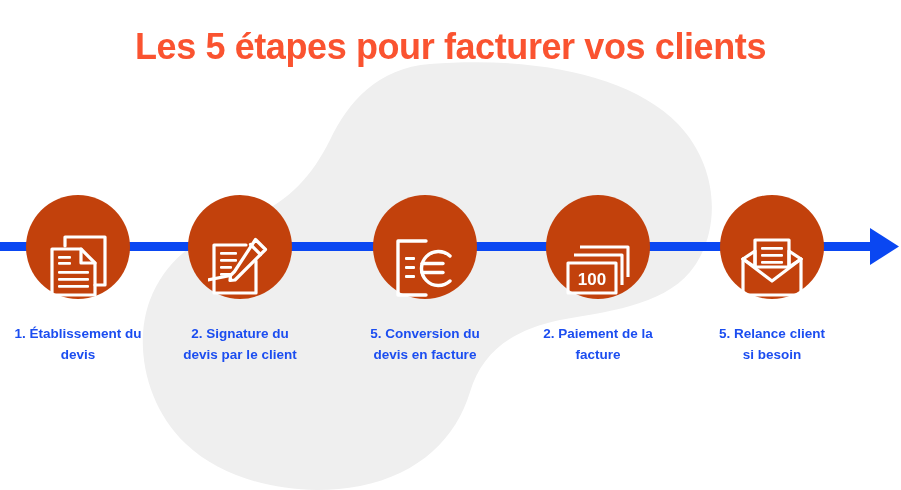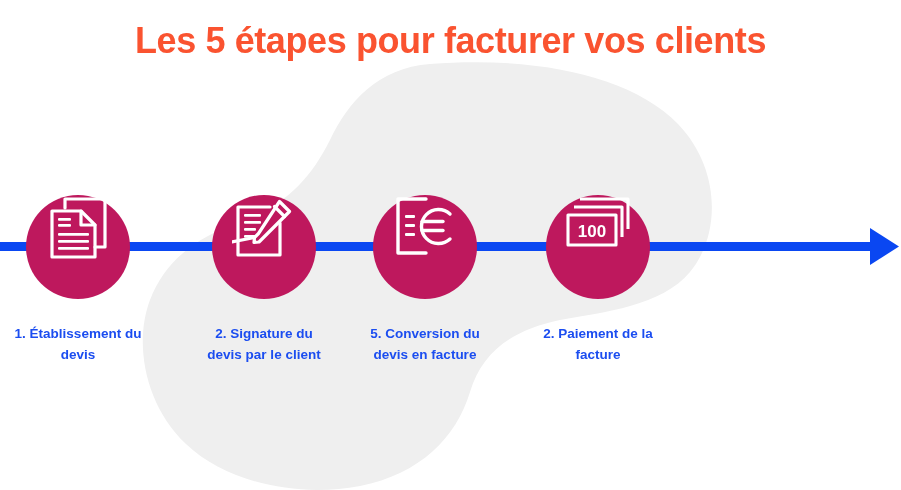--- a/index.html
+++ b/index.html
@@ -21,21 +21,21 @@
   .blob-layer {
     position: absolute;
     left: 0; top: 0;
     width: 901px; height: 490px;
     z-index: 0;
     pointer-events: none;
   }
   
   .title {
     position: absolute;
-    left: 0; top: 20px;
+    left: 0; top: 26px;
     width: 901px;
     text-align: center;
     z-index: 3;
     font-size: 36px;
     font-weight: bold;
     letter-spacing: -0.4px;
     color: #fa5330;
     white-space: nowrap;
   }
   
@@ -58,23 +58,23 @@
     top: 195px;
     width: 174px;
     margin-left: -87px;
     text-align: center;
   }
   .circle {
     width: 104px;
     height: 104px;
     margin: 0 auto;
     border-radius: 50%;
-    background: #be185d;
+    background: #c2410c;
     display: flex;
-    align-items: flex-start;
+    align-items: flex-end;
     justify-content: center;
   }
   .circle svg { display: block; }
   .step-label {
     margin-top: 25px;
     font-size: 13.5px;
     font-weight: bold;
     line-height: 1.55;
     color: #1b4df0;
     white-space: pre-line;
@@ -116,21 +116,21 @@
             <rect x="11" y="38" width="31" height="2.8" rx="1"></rect>
             <rect x="11" y="45" width="31" height="2.8" rx="1"></rect>
             <rect x="11" y="52" width="31" height="2.8" rx="1"></rect>
           </g>
         </svg>
       </div>
       <div class="step-label">1. Établissement du
 devis</div>
     </div>
 
-    <div class="step" style="left:264px">
+    <div class="step" style="left:240px">
       <div class="circle">
         <svg width="64" height="66" viewBox="0 0 64 66">
           <g fill="none" stroke="#ffffff" stroke-width="3.2" stroke-linejoin="round" stroke-linecap="round">
             <polyline points="48,28 48,60 6,60 6,12 38,12"></polyline>
           </g>
           <g fill="#ffffff">
             <rect x="12" y="19" width="17" height="2.8" rx="1"></rect>
             <rect x="12" y="26" width="17" height="2.8" rx="1"></rect>
             <rect x="12" y="33" width="12" height="2.8" rx="1"></rect>
             <rect x="12" y="40" width="12" height="2.8" rx="1"></rect>
@@ -176,15 +176,35 @@
             <path d="M10,12 L58,12 L58,42"></path>
             <rect x="4" y="20" width="48" height="30"></rect>
           </g>
           <text x="28" y="41.5" fill="#ffffff" font-family="'Liberation Sans', sans-serif" font-size="17" font-weight="bold" text-anchor="middle">100</text>
         </svg>
       </div>
       <div class="step-label">2. Paiement de la
 facture</div>
     </div>
 
+    <div class="step" style="left:772px">
+      <div class="circle">
+        <svg width="66" height="62" viewBox="0 0 66 62">
+          <g fill="none" stroke="#ffffff" stroke-width="3.2" stroke-linejoin="round" stroke-linecap="round">
+            <rect x="16" y="3" width="34" height="27"></rect>
+            <path d="M4,22 L16,14 L16,30 L4,22 Z" fill="none"></path>
+            <path d="M62,22 L50,14 L50,30 L62,22 Z" fill="none"></path>
+            <polyline points="4,22 4,58 62,58 62,22"></polyline>
+            <polyline points="4,22 33,44 62,22"></polyline>
+          </g>
+          <g fill="#ffffff">
+            <rect x="22" y="10" width="22" height="2.8" rx="1"></rect>
+            <rect x="22" y="17" width="22" height="2.8" rx="1"></rect>
+            <rect x="22" y="24" width="22" height="2.8" rx="1"></rect>
+          </g>
+        </svg>
+      </div>
+      <div class="step-label">5. Relance client
+si besoin</div>
+    </div>
 
   </div>
 </div>
 
 </body></html>

